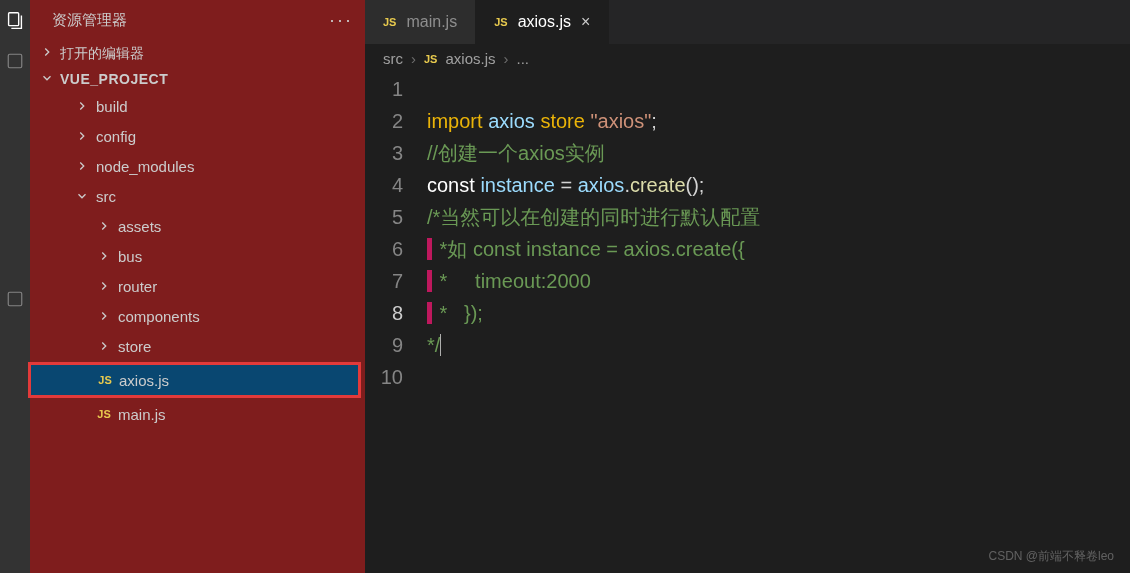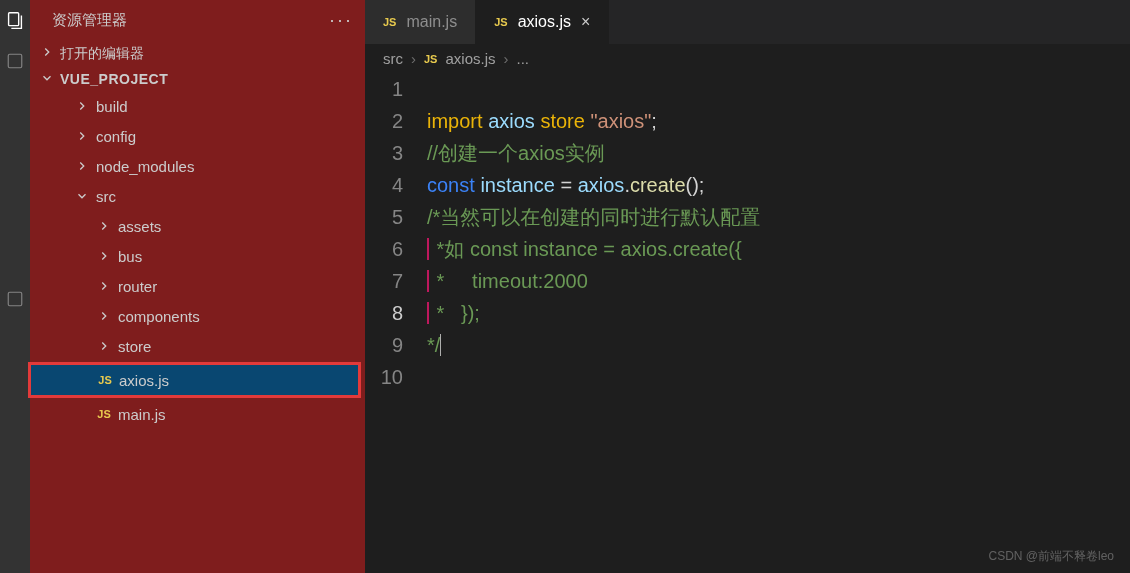--- a/index.html
+++ b/index.html
@@ -27,23 +27,23 @@
 .breadcrumb { display:flex; align-items:center; gap:8px; padding:6px 18px; font-size:15px; color:#a0a0a0; }
 .breadcrumb .sep { color:#6e6e6e; }
 .code { display:flex; font-family: Consolas, "Courier New", monospace; font-size:20px; line-height:32px; }
 .gutter { width:62px; text-align:right; color:#858585; padding-right:24px; user-select:none; }
 .gutter .cur { color:#cccccc; }
 .lines { flex:1; white-space:pre; color:#d4d4d4; position:relative; }
 .k-key { color:#eab308; }
 .k-var { color:#9cdcfe; }
 .k-func { color:#dcdcaa; }
 .k-str { color:#ce9178; }
-.k-blue { color:#3b82f6; }
+.k-blue { color:#ffffff; }
 .k-comm { color:#6a9955; }
-.comment-bar { border-left:2px solid #be185d; padding-left:2px; }
+.comment-bar { border-left:5px solid #be185d; padding-left:2px; }
 .watermark { position:absolute; bottom:8px; right:16px; color:rgba(220,220,220,0.35); font-size:12px; }
 .cursor { border-left:1px solid #aeafad; }
 svg { display:block; }
 </style>
 </head>
 <body>
 
 <div class="activity-bar">
   <span class="act-icon">
     <svg width="22" height="22" viewBox="0 0 24 24" fill="none" stroke="#fff" stroke-width="1.5">

